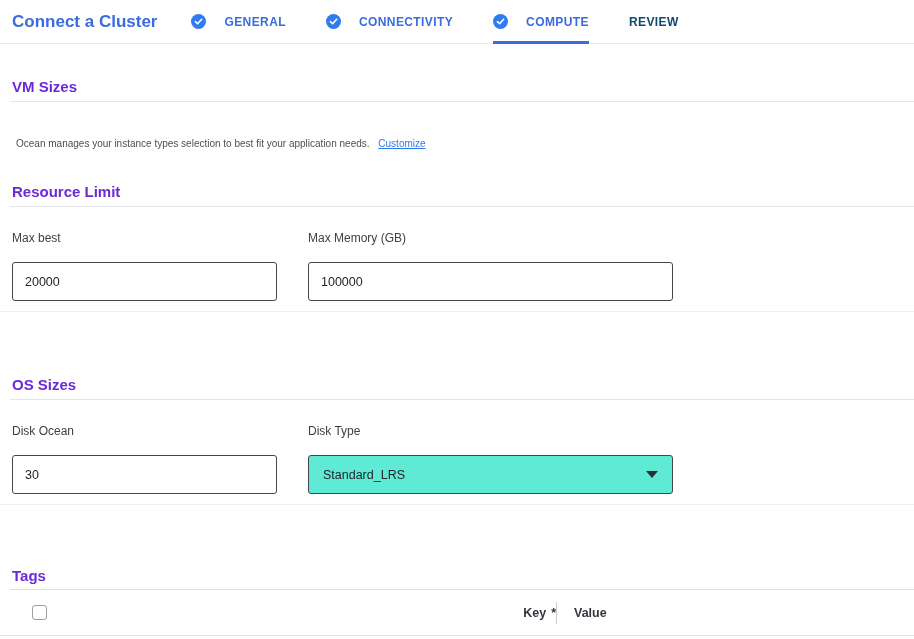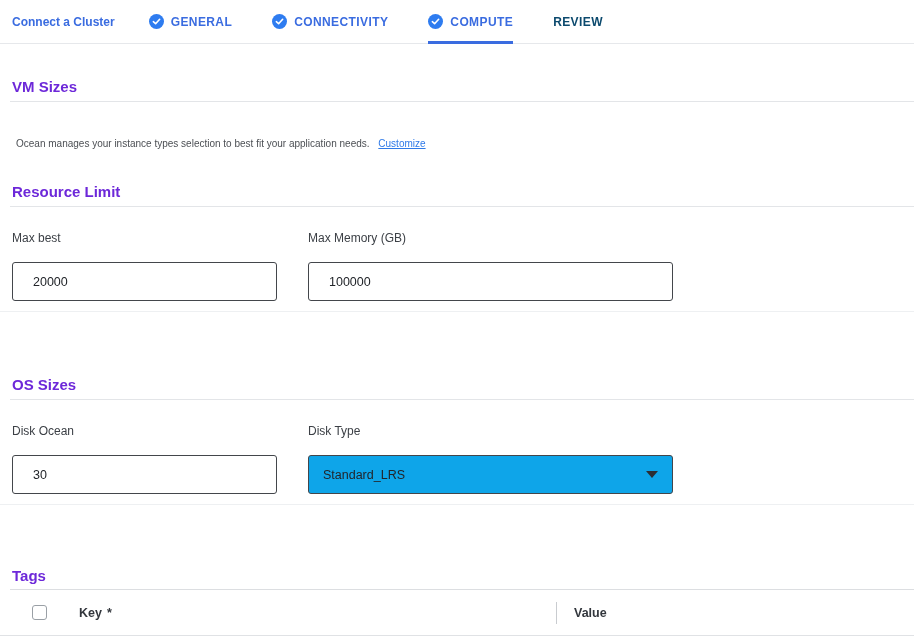--- a/index.html
+++ b/index.html
@@ -10,26 +10,26 @@
     color:#3c4046;
   }
 
   
   .header {
     display:flex; align-items:center;
     height:44px; padding:0 12px;
     border-bottom:1px solid #e6e8eb;
   }
   .page-title {
-    font-size:12px; font-weight:700; color:#3a6ce0;
+    font-size:17px; font-weight:700; color:#3a6ce0;
     margin-right:34px; white-space:nowrap;
   }
   .tabs { display:flex; align-items:center; height:100%; }
   .tab {
-    display:flex; align-items:center; gap:7px;
+    display:flex; align-items:center; gap:18px;
     height:100%; position:relative;
     margin-right:40px; cursor:pointer;
     font-size:12px; font-weight:600; letter-spacing:.4px;
     color:#3a6ce0; text-transform:uppercase;
   }
   .tab.disabled { color:#0c4a6e; }
   .tab.active::after {
     content:""; position:absolute; left:0; right:0; bottom:-1px;
     height:3px; background:#3a6ce0;
   }
@@ -60,48 +60,49 @@
 
   .rl-heading { margin-top:34px; }
   .fields-row { display:flex; margin:24px 12px 0; }
   .field { display:flex; flex-direction:column; }
   .field-1 { width:265px; margin-right:31px; }
   .field-2 { width:365px; }
   .field-label { font-size:12px; color:#3c4046; margin-bottom:17px; }
   .text-input {
     height:39px; width:100%;
     border:1px solid #43464b; border-radius:3px;
-    padding:0 20px; font-size:12.5px; color:#22252a;
+    padding:0 12px; font-size:12.5px; color:#22252a;
     font-family:"Liberation Sans","DejaVu Sans",sans-serif;
     background:#fff; outline:none;
   }
   .divider-after-rl { margin-top:10px; }
 
   .os-heading { margin-top:64px; }
   .select-box {
     height:39px; width:100%;
     border:1px solid #43464b; border-radius:3px;
     padding:0 14px; font-size:12.5px; color:#22252a;
-    background:#0ea5e9; display:flex; align-items:center;
+    background:#5eead4; display:flex; align-items:center;
     justify-content:space-between; cursor:pointer;
   }
   .caret-down-icon {
     width:0; height:0;
     border-left:6px solid transparent;
     border-right:6px solid transparent;
     border-top:7px solid #2b2e33;
   }
   .divider-after-os { margin-top:10px; }
 
   .tags-heading { margin-top:62px; }
   .tags-heading-divider { height:1px; background:#dcdee1; margin:5px 0 0 10px; }
   .tags-header-row {
     display:flex; align-items:center;
     height:46px; border-bottom:1px solid #e0e2e5;
     padding-left:32px;
+    text-align:right;
   }
   .checkbox {
     width:15px; height:15px; border:1px solid #9aa0a6;
     border-radius:3px; background:#fff; flex:0 0 auto; cursor:pointer;
   }
   .col-key {
     margin-left:32px; width:477px;
     font-size:12.5px; font-weight:700; color:#33373d;
   }
   .required-marker { font-weight:700; margin-left:5px; }

